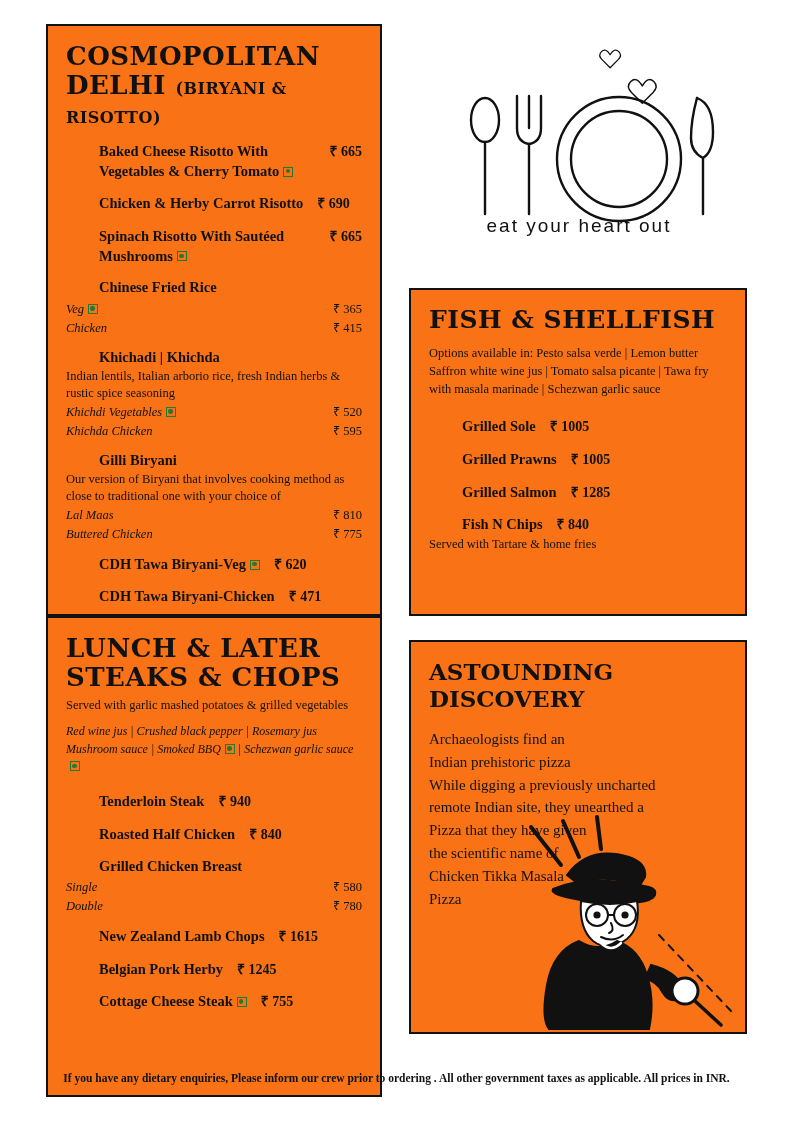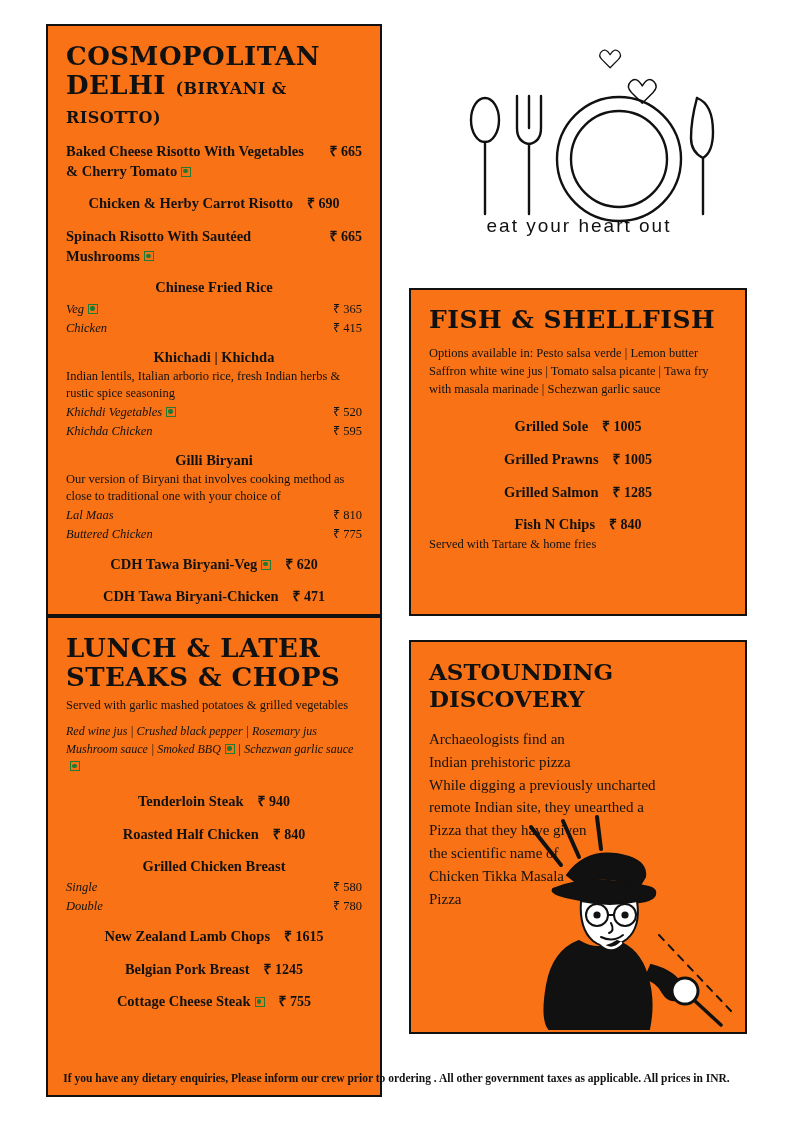--- a/index.html
+++ b/index.html
@@ -46,22 +46,23 @@
 
   
   .item {
     margin-top: 12px;
   }
   .item:first-of-type { margin-top: 8px; }
 
   .row {
     display: flex;
     align-items: baseline;
-    justify-content: center;
+    justify-content: flex-start;
     gap: 8px;
+    margin-left: 33px;
   }
   .nm {
     font-family: "Liberation Serif", serif;
     font-weight: bold;
     font-size: 14.5px;
     line-height: 1.35;
   }
   .pr {
     font-family: "Liberation Serif", serif;
     font-weight: bold;
@@ -405,21 +406,21 @@
       </div>
     </div>
     <div class="item">
       <div class="row">
         <div class="nm">New Zealand Lamb Chops</div>
         <div class="pr">₹ 1615</div>
       </div>
     </div>
     <div class="item">
       <div class="row">
-        <div class="nm">Belgian Pork Breast</div>
+        <div class="nm">Belgian Pork Herby</div>
         <div class="pr">₹ 1245</div>
       </div>
     </div>
     <div class="item">
       <div class="row">
         <div class="nm">
           <span>Cottage Cheese Steak</span><span class="veg"></span>
         </div>
         <div class="pr">₹ 755</div>
       </div>

